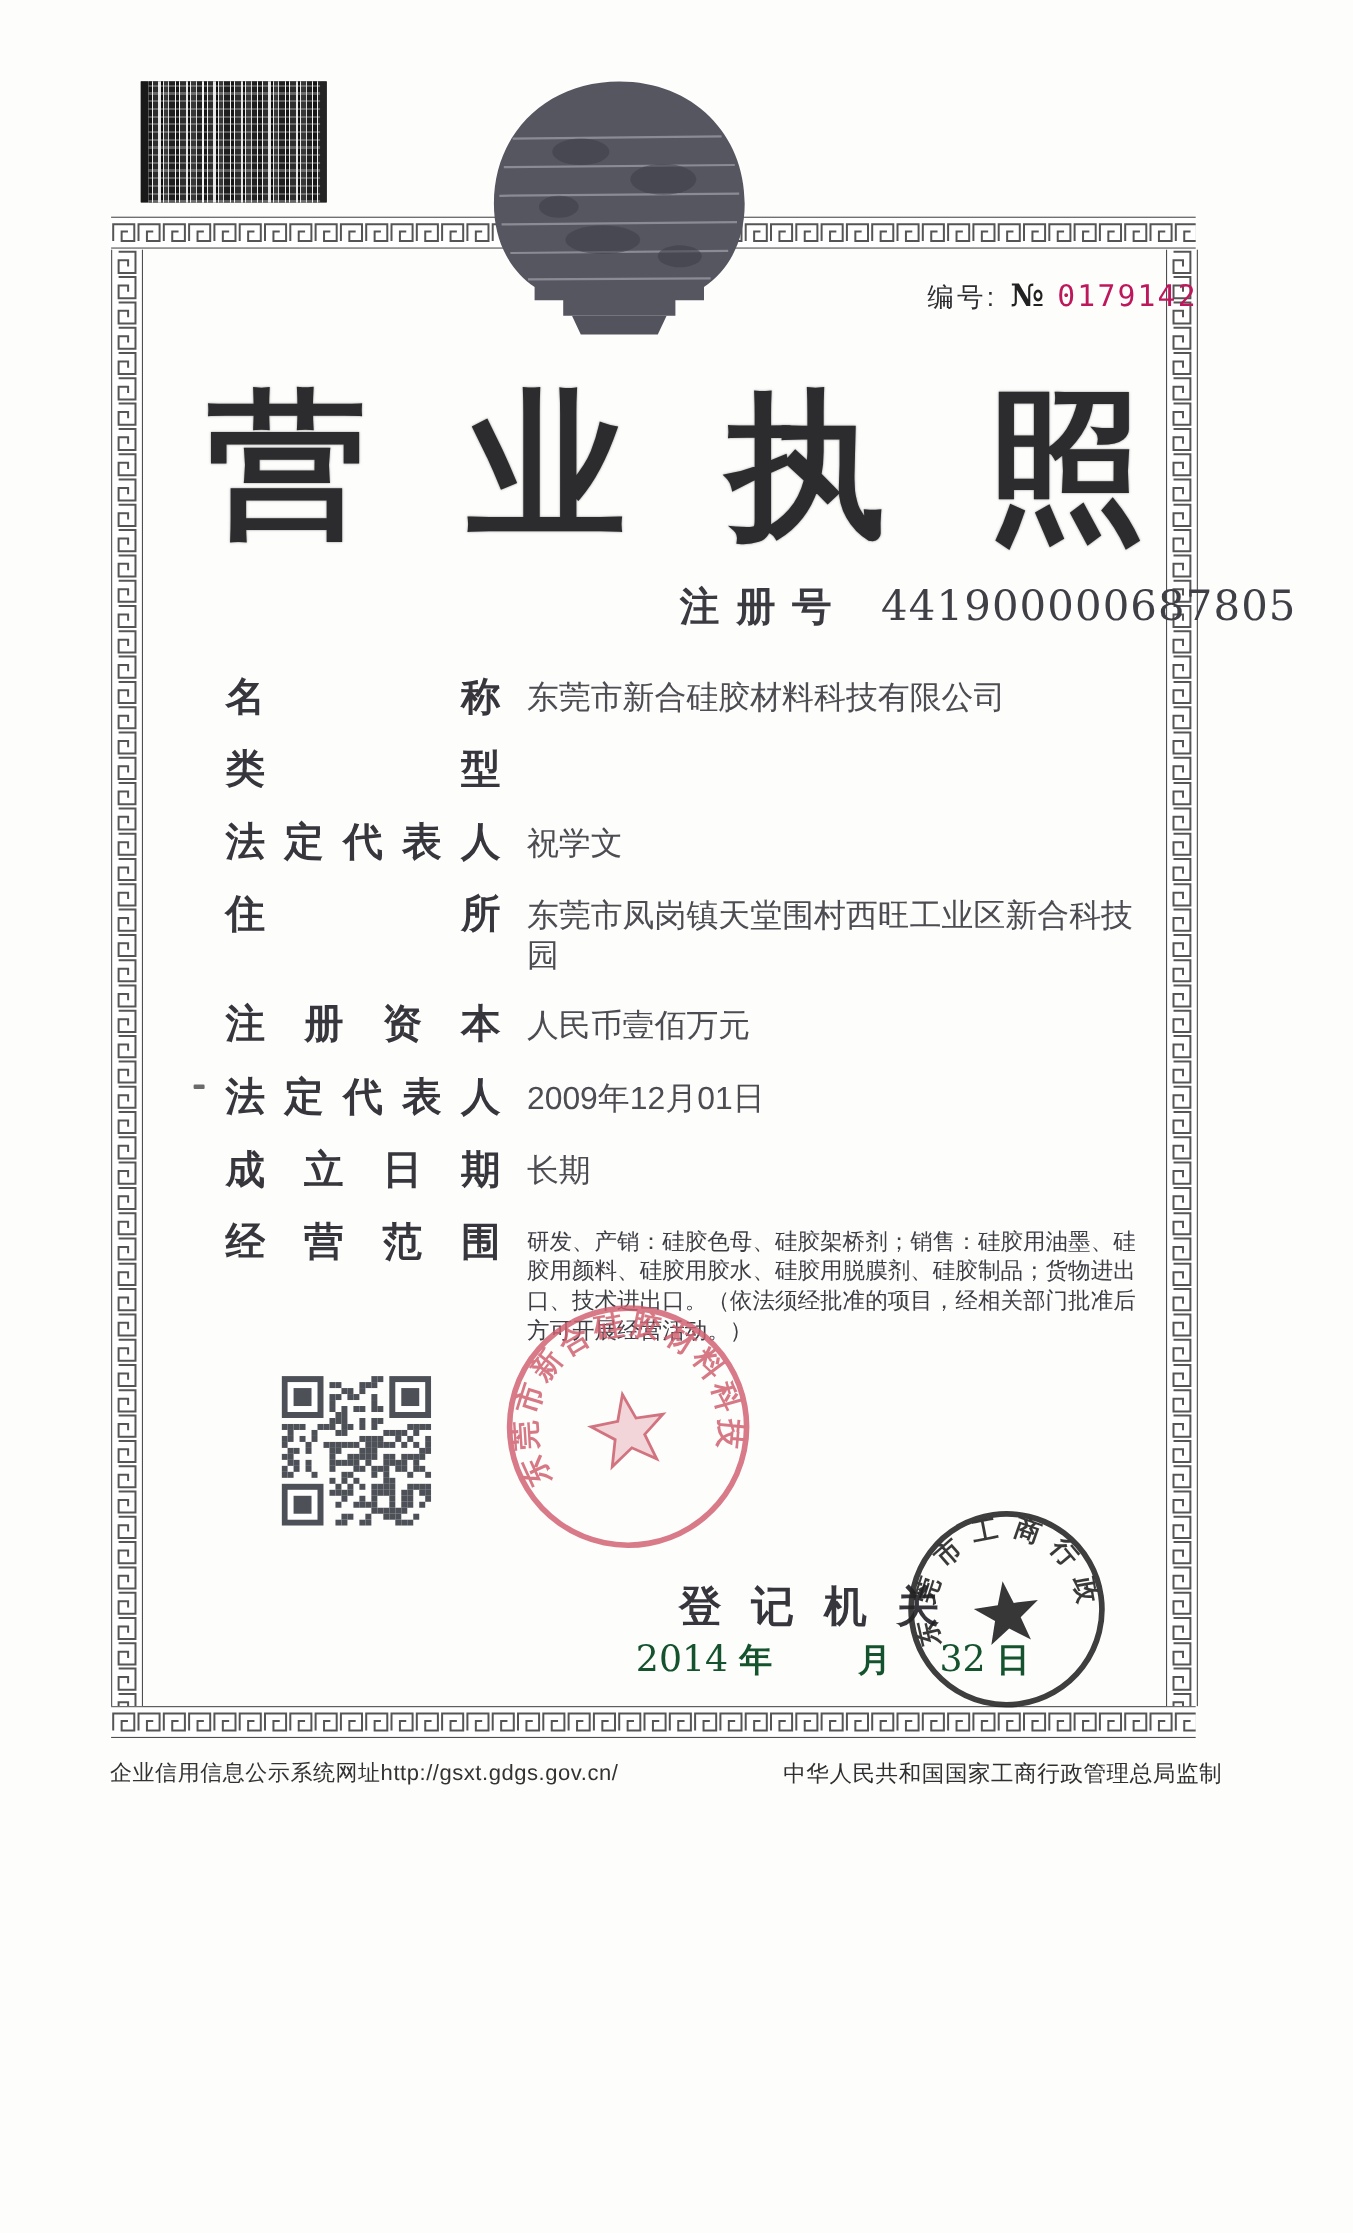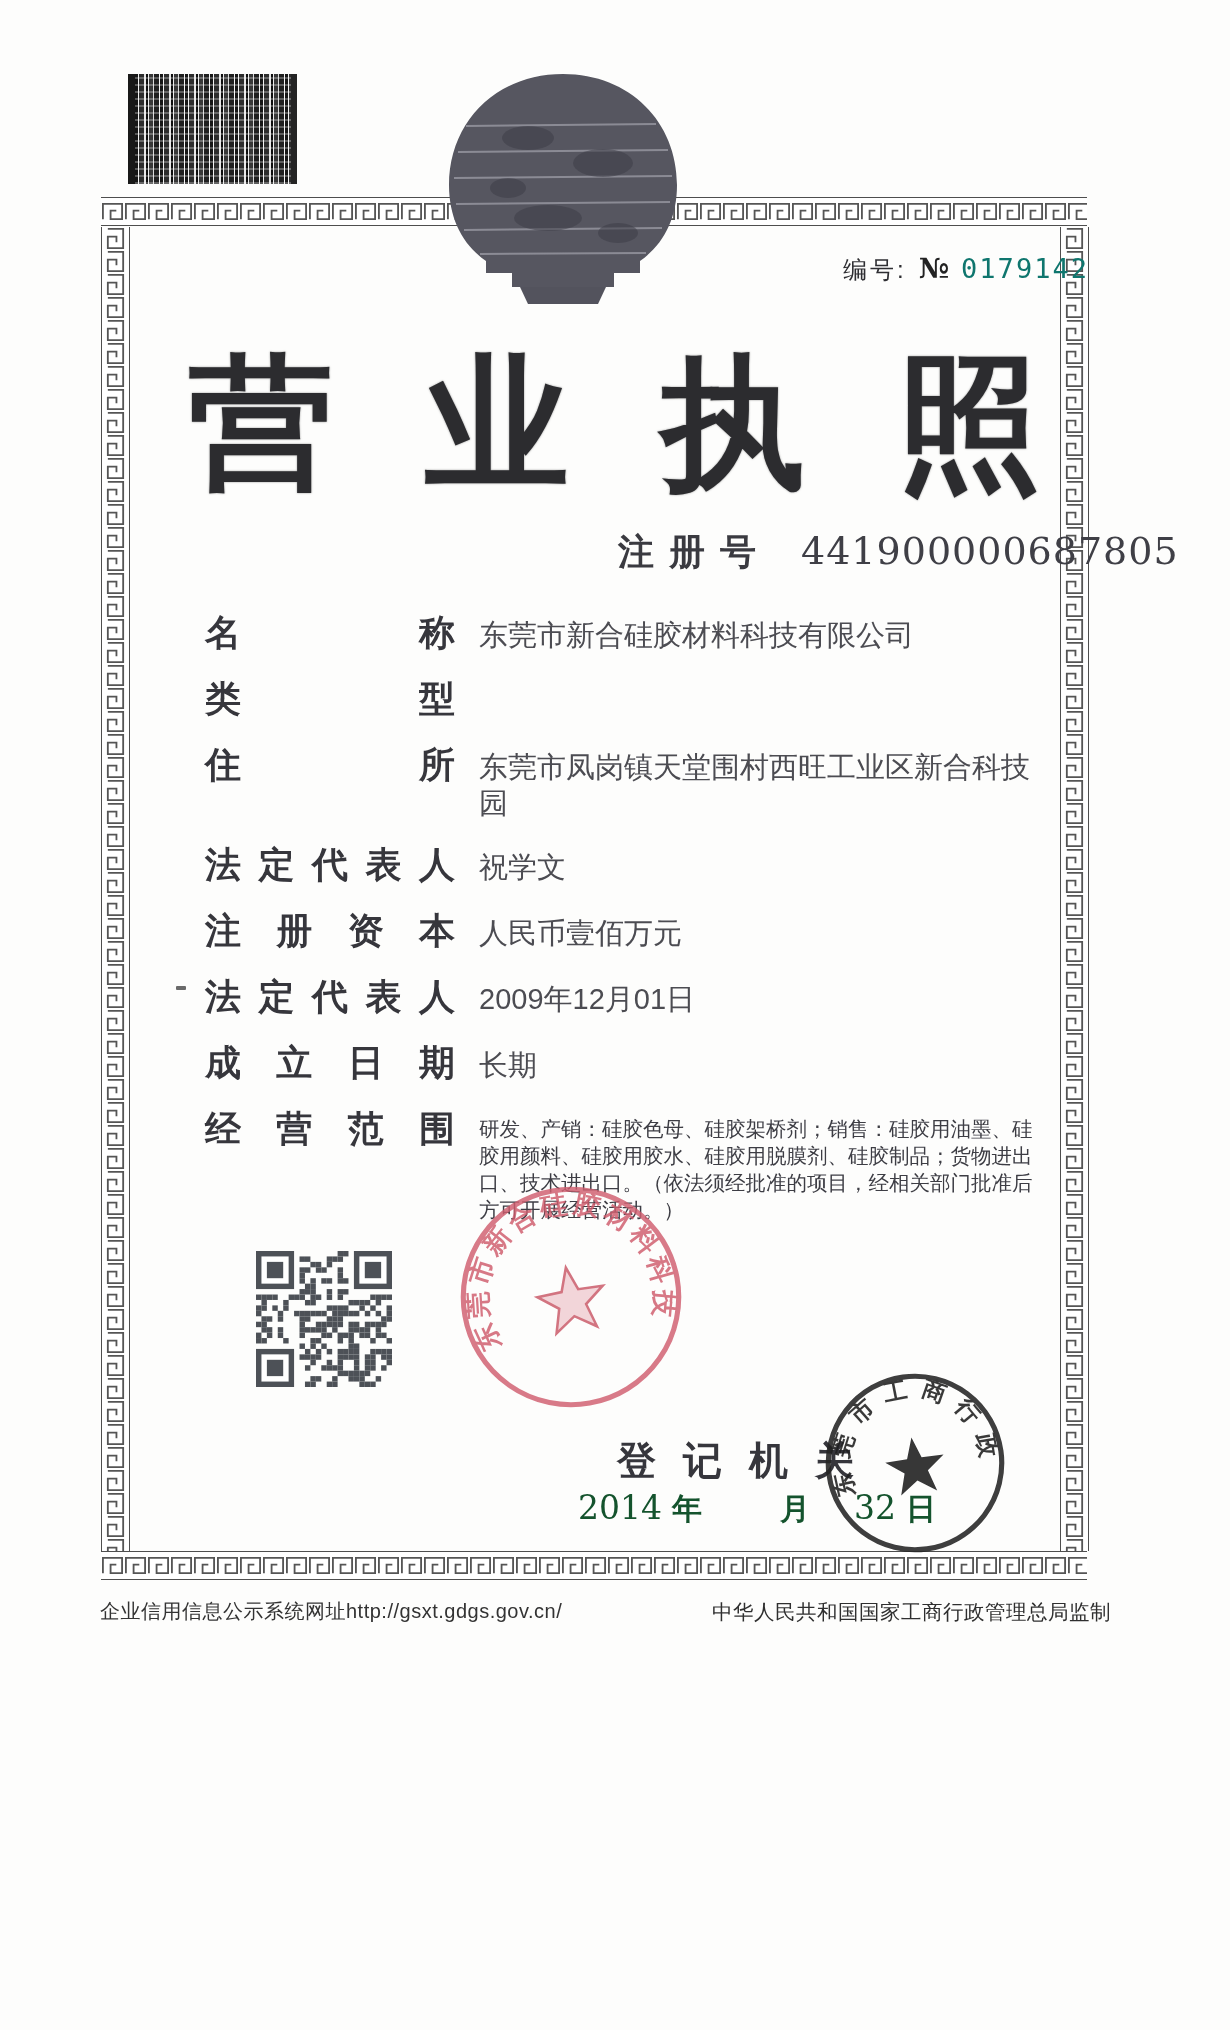--- a/index.html
+++ b/index.html
@@ -32,21 +32,21 @@
       #222;
   }
   .barcode::after{content:""; position:absolute; inset:0;
     background:repeating-linear-gradient(0deg, rgba(255,255,255,.28) 0 2px, transparent 2px 7px);}
   
   .emblem{position:absolute; left:418px; top:68px; width:290px; height:242px; z-index:3;}
   
   .serial{position:absolute; left:843px; top:252px; display:flex; align-items:baseline; gap:12px; z-index:4;}
   .serial .lbl{font-size:24px; color:#2e2e32; letter-spacing:3px;}
   .serial .sym{font-family:"DejaVu Serif", serif; font-weight:bold; font-size:28px; color:#222;}
-  .serial .num{font-family:"DejaVu Sans Mono", monospace; font-size:27px; color:#0f766e; letter-spacing:2px;}
+  .serial .num{font-family:"DejaVu Sans Mono", monospace; font-size:27px; color:#be185d; letter-spacing:2px;}
   
   .title{position:absolute; left:0; top:348px; width:100%; text-align:center; z-index:4;
     font-size:144px; font-weight:800; color:#2c2c2f; line-height:1.05;}
   .title span{display:inline-block; margin:0 26px; text-shadow:0 0 2px rgba(40,40,40,.55);}
   
   .regno{position:absolute; left:618px; top:528px; display:flex; align-items:baseline; gap:30px; z-index:4;}
   .regno .lbl{font-size:36px; color:#3a3a40; letter-spacing:15px; font-weight:600;}
   .regno .num{font-family:"DejaVu Serif", serif; font-size:38px; color:#3f3f46; letter-spacing:1px;}
   
   .fields{position:absolute; left:205px; top:610px; width:830px; z-index:4;}
@@ -740,26 +740,26 @@
 
   <div class="fields">
     <div class="frow">
       <div class="flabel">名称</div>
       <div class="fvalue">东莞市新合硅胶材料科技有限公司</div>
     </div>
     <div class="frow">
       <div class="flabel">类型</div>
     </div>
     <div class="frow">
+      <div class="flabel">法定代表人</div>
+      <div class="fvalue">祝学文</div>
+    </div>
+    <div class="frow">
       <div class="flabel">住所</div>
       <div class="fvalue">东莞市凤岗镇天堂围村西旺工业区新合科技园</div>
-    </div>
-    <div class="frow">
-      <div class="flabel">法定代表人</div>
-      <div class="fvalue">祝学文</div>
     </div>
     <div class="frow">
       <div class="flabel">注册资本</div>
       <div class="fvalue">人民币壹佰万元</div>
     </div>
     <div class="frow">
       <div class="flabel">法定代表人</div>
       <div class="fvalue">2009年12月01日</div>
     </div>
     <div class="frow">

